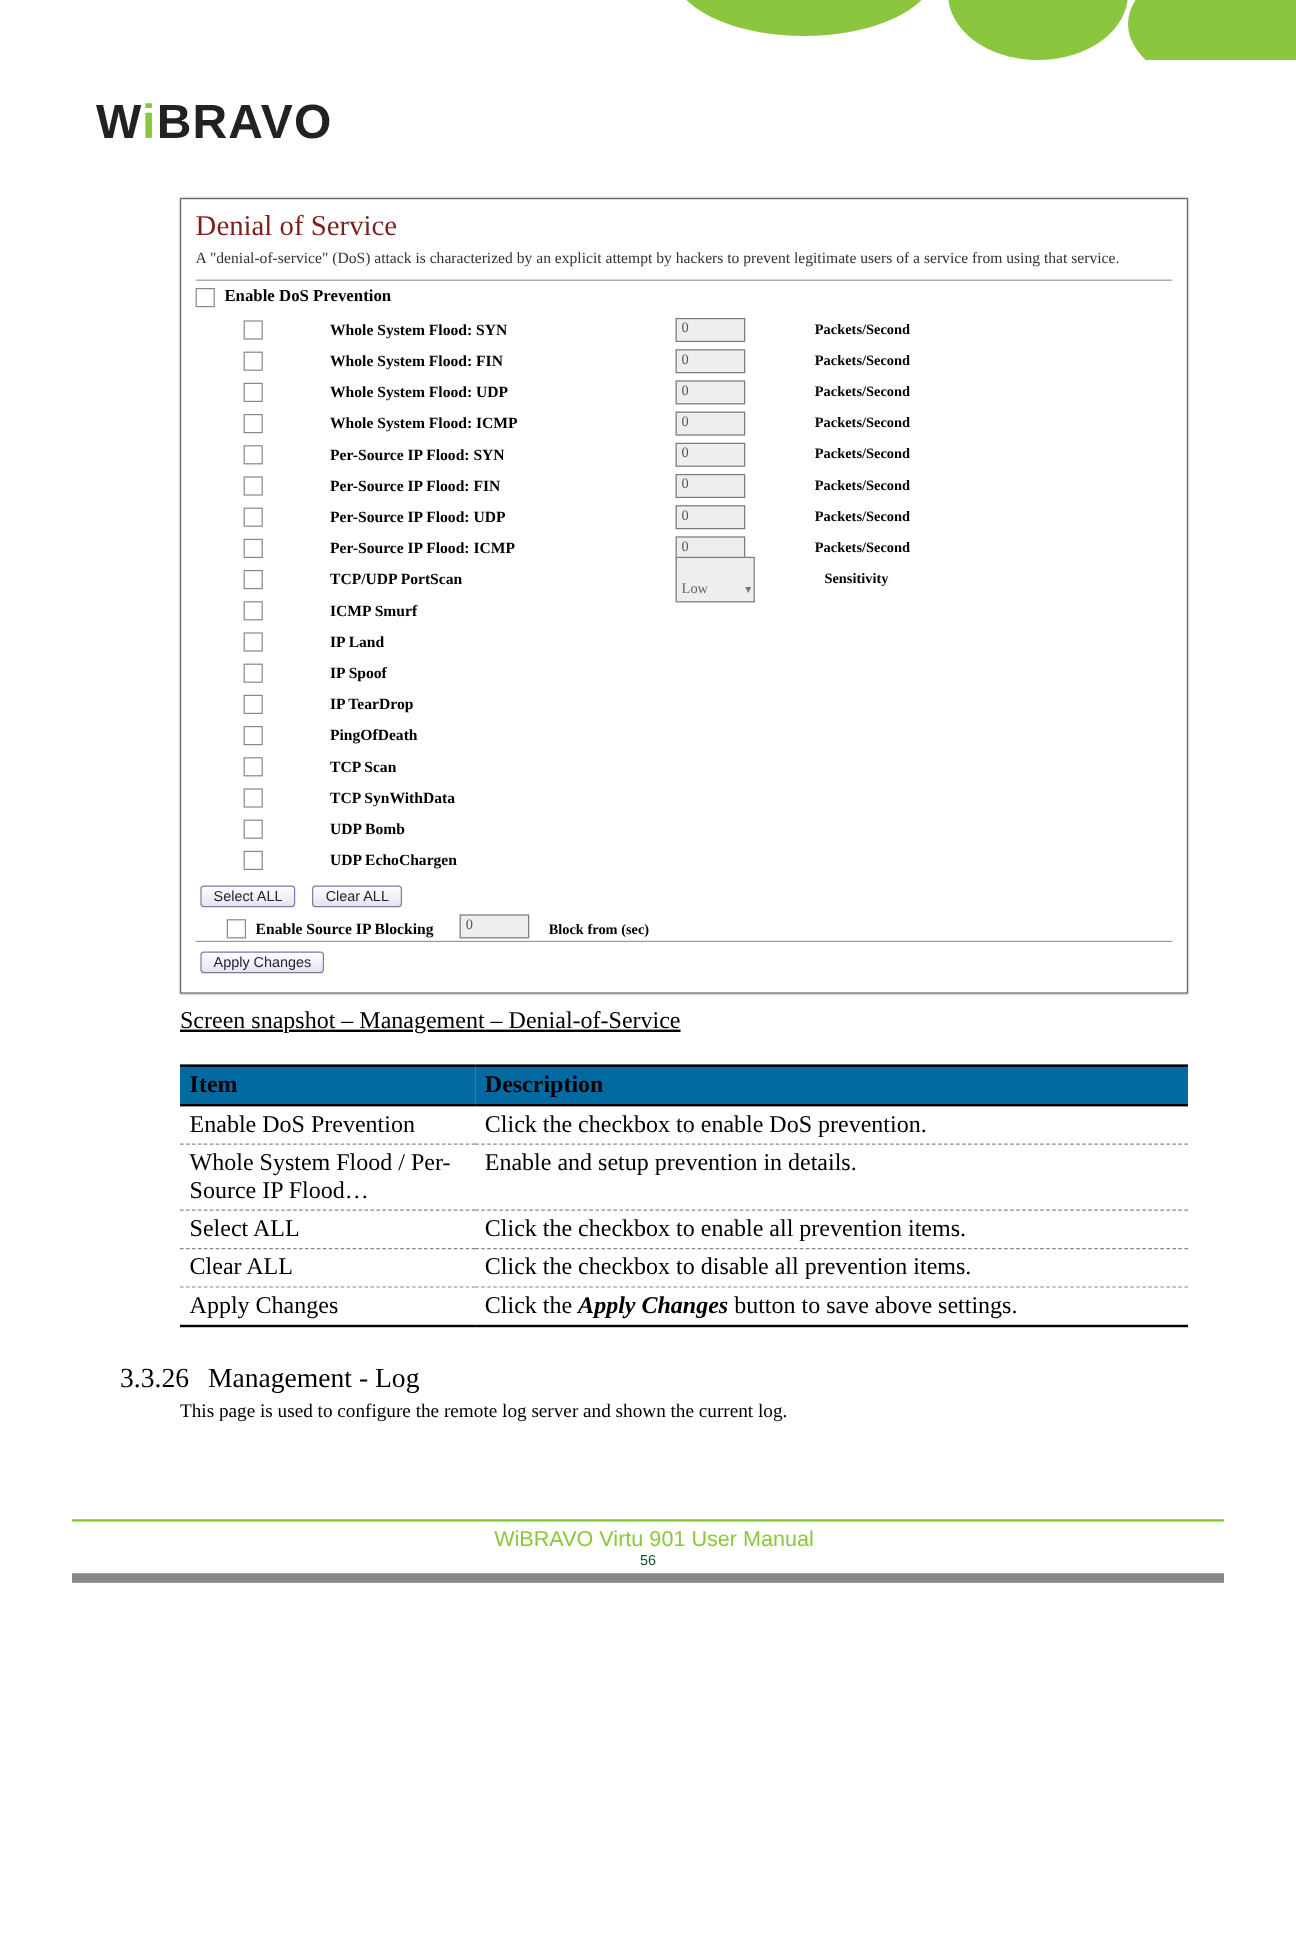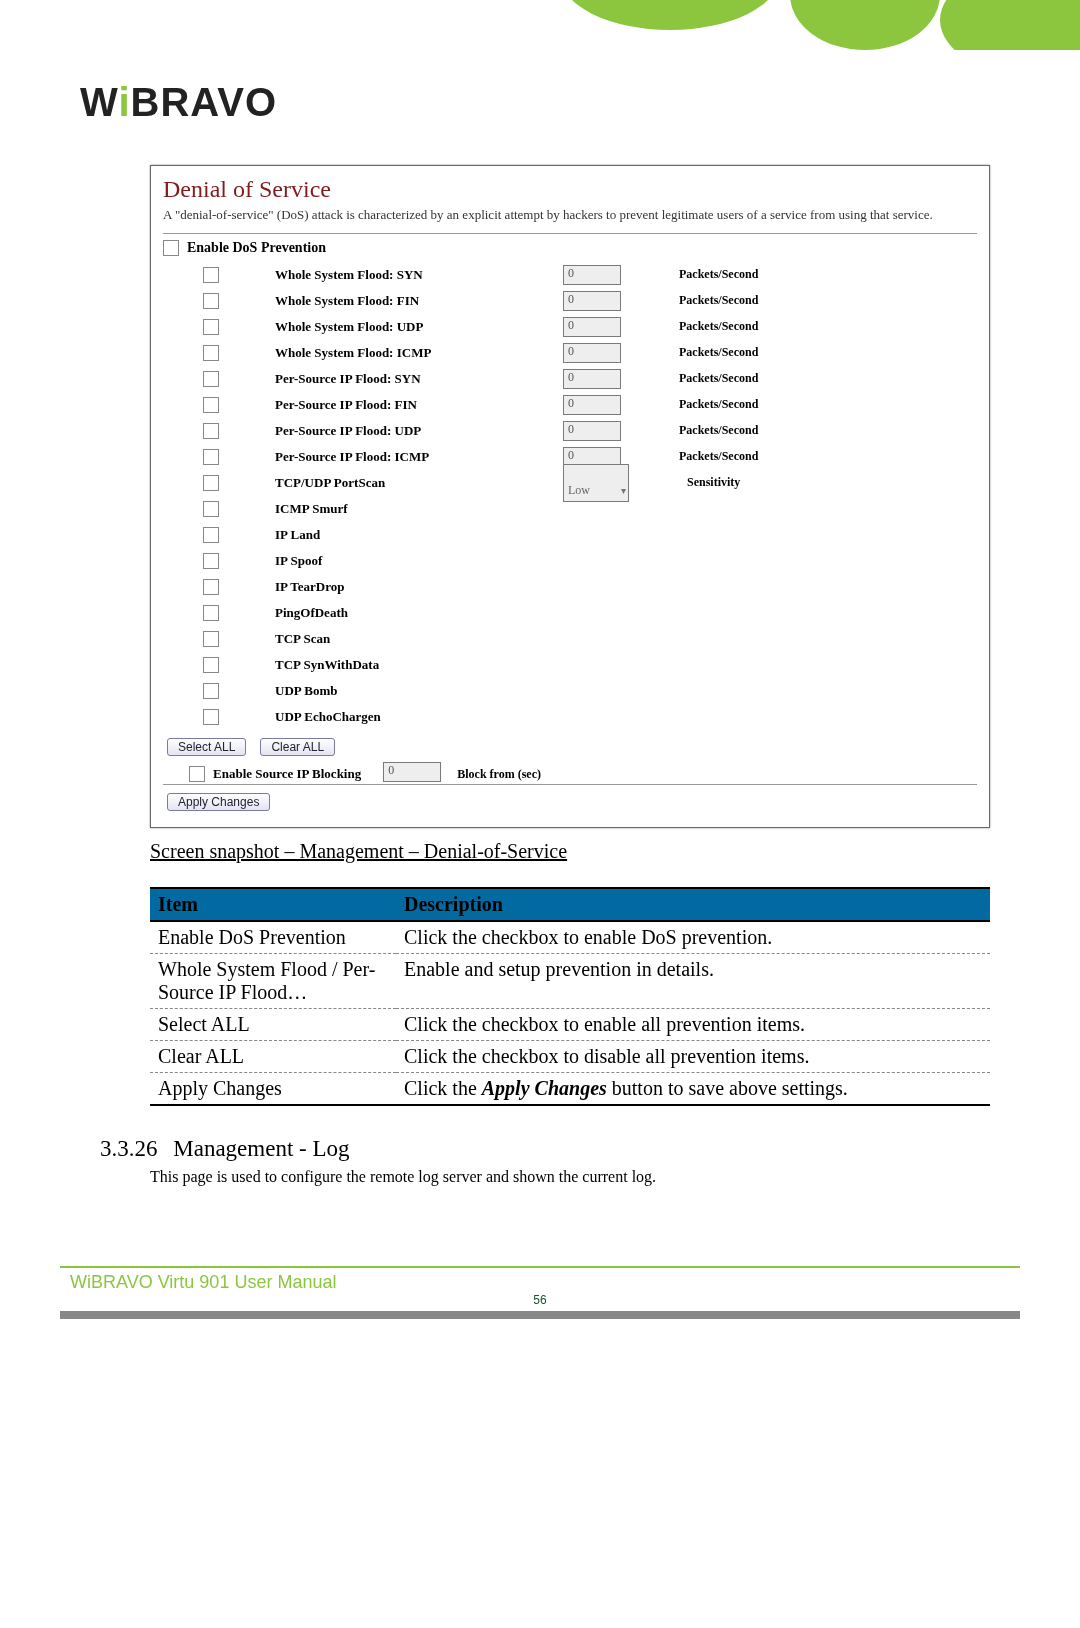--- a/index.html
+++ b/index.html
@@ -172,20 +172,21 @@
     position: relative;
     margin-top: 80px;
     padding: 0 60px 20px 60px;
   }
   .footer .line1 { height:2px;background:#8cc63e; margin-bottom:2px;}
   .footer .ftext {
     color:#8cc63e;
     font-family: Arial, sans-serif;
     font-size: 18px;
     margin: 4px 0 2px 10px;
+    text-align: center;
   }
   .footer .pnum {
     text-align:center;
     color:#14532d;
     font-family: Arial, sans-serif;
     font-size: 12px;
     margin-top: -2px;
   }
   .footer .line2 { height:8px;background:#888;margin-top:4px;}
 </style>

